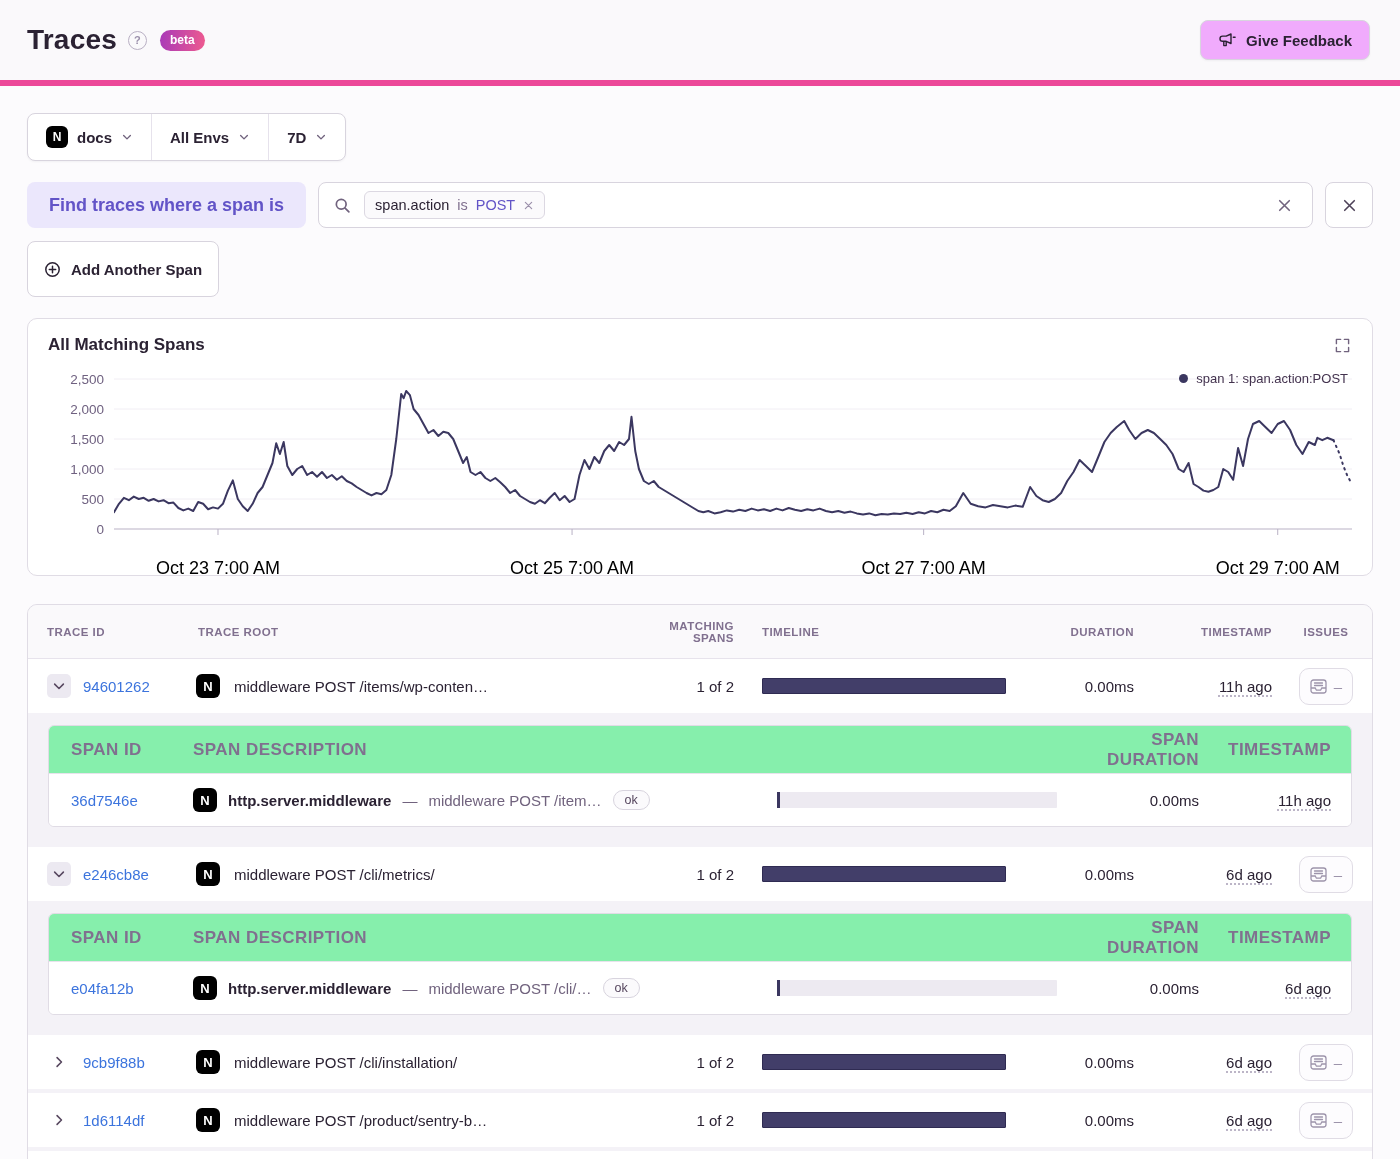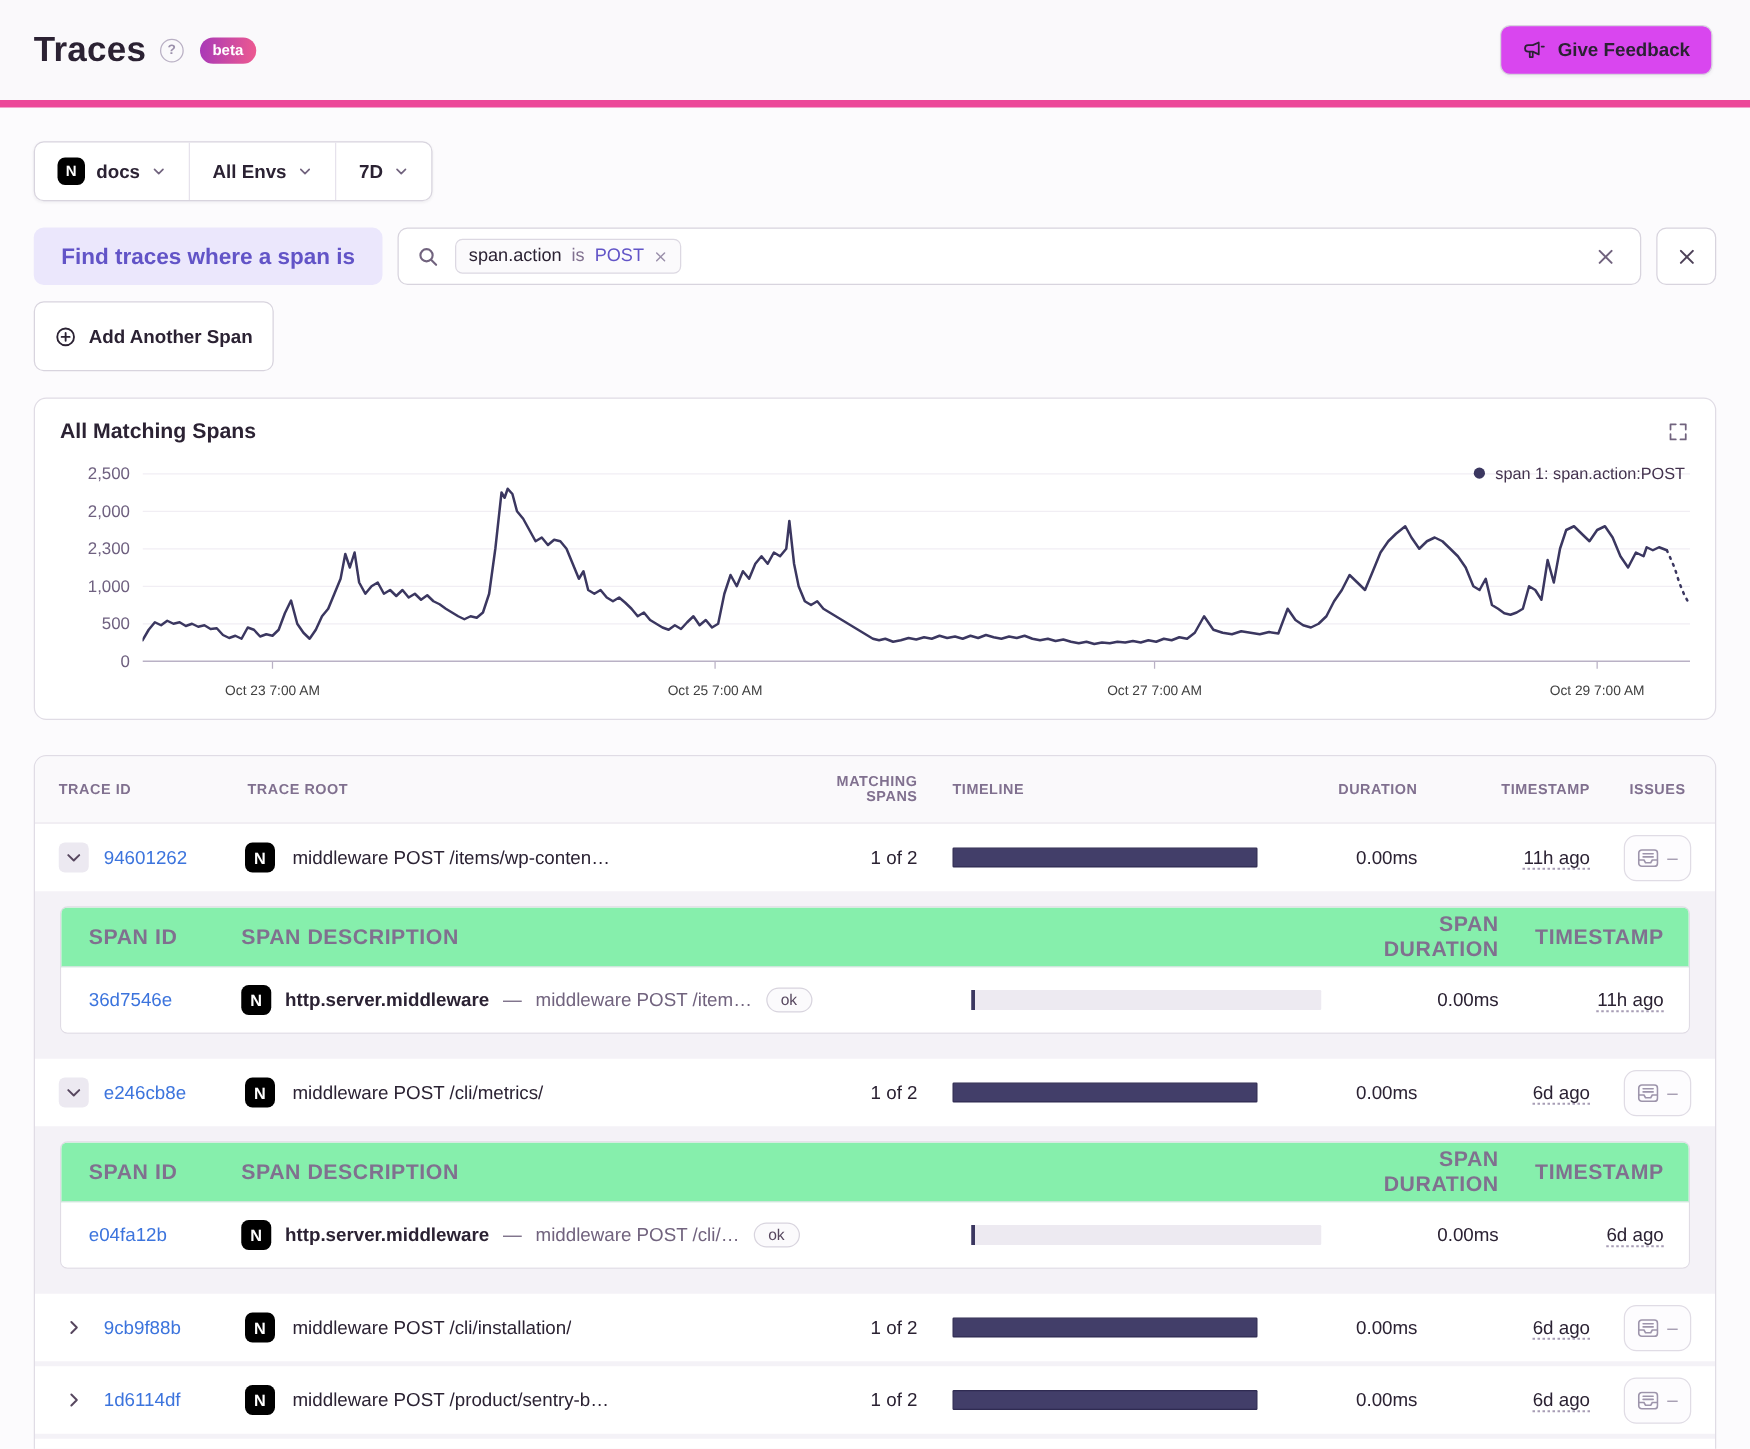--- a/index.html
+++ b/index.html
@@ -20,21 +20,21 @@
     color:#9b90ab; font-size:11px; font-weight:700; display:flex; align-items:center;
     justify-content:center; margin-left:11px;
   }
   .beta-badge{
     margin-left:13px; color:#fff; font-size:12px; font-weight:700;
     padding:3px 10px 4px; border-radius:20px;
     background:linear-gradient(95deg, var(--beta-from), var(--beta-to));
   }
   .feedback-btn{
     display:flex; align-items:center; gap:9px; height:40px; padding:0 17px;
-    background:#d946ef; border:1px solid #d8d4de; border-radius:8px;
+    background:#f0abfc; border:1px solid #d8d4de; border-radius:8px;
     font-family:inherit; font-size:15px; font-weight:700; color:#2b2233;
     box-shadow:0 1px 2px rgba(43,34,51,.05); cursor:pointer;
   }
   
   .main{ padding:27px; }
   .filter-bar{
     display:inline-flex; height:48px; align-items:stretch; background:#fff;
     border:1px solid #d8d4de; border-radius:8px; box-shadow:0 1px 2px rgba(43,34,51,.05);
   }
   .filter-seg{
@@ -83,21 +83,21 @@
   .chart-title{ font-size:17px; font-weight:700; }
   .expand-btn{ position:absolute; top:15px; right:18px; background:none; border:none; cursor:pointer; padding:4px; display:flex; }
   .legend{ position:absolute; top:52px; right:24px; display:flex; align-items:center; gap:8px; font-size:13px; color:#43324e; }
   .legend-dot{ width:9px; height:9px; border-radius:50%; background:var(--navy); }
   .chart-body{ display:flex; margin-top:16px; }
   .y-axis{ width:66px; position:relative; height:166px; flex:none; }
   .y-lab{ position:absolute; right:10px; transform:translateY(-50%); font-size:13.5px; color:#6f6180; }
   .plot{ flex:1; min-width:0; }
   .plot svg{ display:block; width:100%; height:166px; }
   .x-axis{ position:relative; height:24px; margin-top:4px; }
-  .x-lab{ position:absolute; top:6px; transform:translateX(-50%); font-size:11px; color:#404040; white-space:nowrap; }
+  .x-lab{ position:absolute; top:17px; transform:translateX(-50%); font-size:18px; color:#000000; white-space:nowrap; }
   
   .trace-card{
     margin-top:28px; border:1px solid #e0dce5; border-radius:10px; overflow:hidden;
     background:#f4f2f7;
   }
   .t-header, .trace-row{
     display:grid; grid-template-columns:168px 1fr 80px 300px 110px 136px 92px;
     align-items:center;
   }
   .t-header{
@@ -252,21 +252,21 @@
     </button>
     <div class="legend">
       <span class="legend-dot"></span>
       <span>span 1: span.action:POST</span>
     </div>
     <div class="chart-body">
       <div class="y-axis" id="y-axis">
           <div class="y-lab" style="top: 158px;">0</div>
           <div class="y-lab" style="top: 128px;">500</div>
           <div class="y-lab" style="top: 98px;">1,000</div>
-          <div class="y-lab" style="top: 68px;">2,300</div>
+          <div class="y-lab" style="top: 68px;">1,500</div>
           <div class="y-lab" style="top: 38px;">2,000</div>
           <div class="y-lab" style="top: 8px;">2,500</div>
         </div>
       <div class="plot">
         <svg id="chart-svg" viewBox="0 0 1250 166" preserveAspectRatio="none">
             <line x1="0" x2="1250" y1="128.0" y2="128.0" stroke="#f1eef4" stroke-width="1" vector-effect="non-scaling-stroke"></line>
             <line x1="0" x2="1250" y1="98.0" y2="98.0" stroke="#f1eef4" stroke-width="1" vector-effect="non-scaling-stroke"></line>
             <line x1="0" x2="1250" y1="68.0" y2="68.0" stroke="#f1eef4" stroke-width="1" vector-effect="non-scaling-stroke"></line>
             <line x1="0" x2="1250" y1="38.0" y2="38.0" stroke="#f1eef4" stroke-width="1" vector-effect="non-scaling-stroke"></line>
             <line x1="0" x2="1250" y1="8.0" y2="8.0" stroke="#f1eef4" stroke-width="1" vector-effect="non-scaling-stroke"></line>

